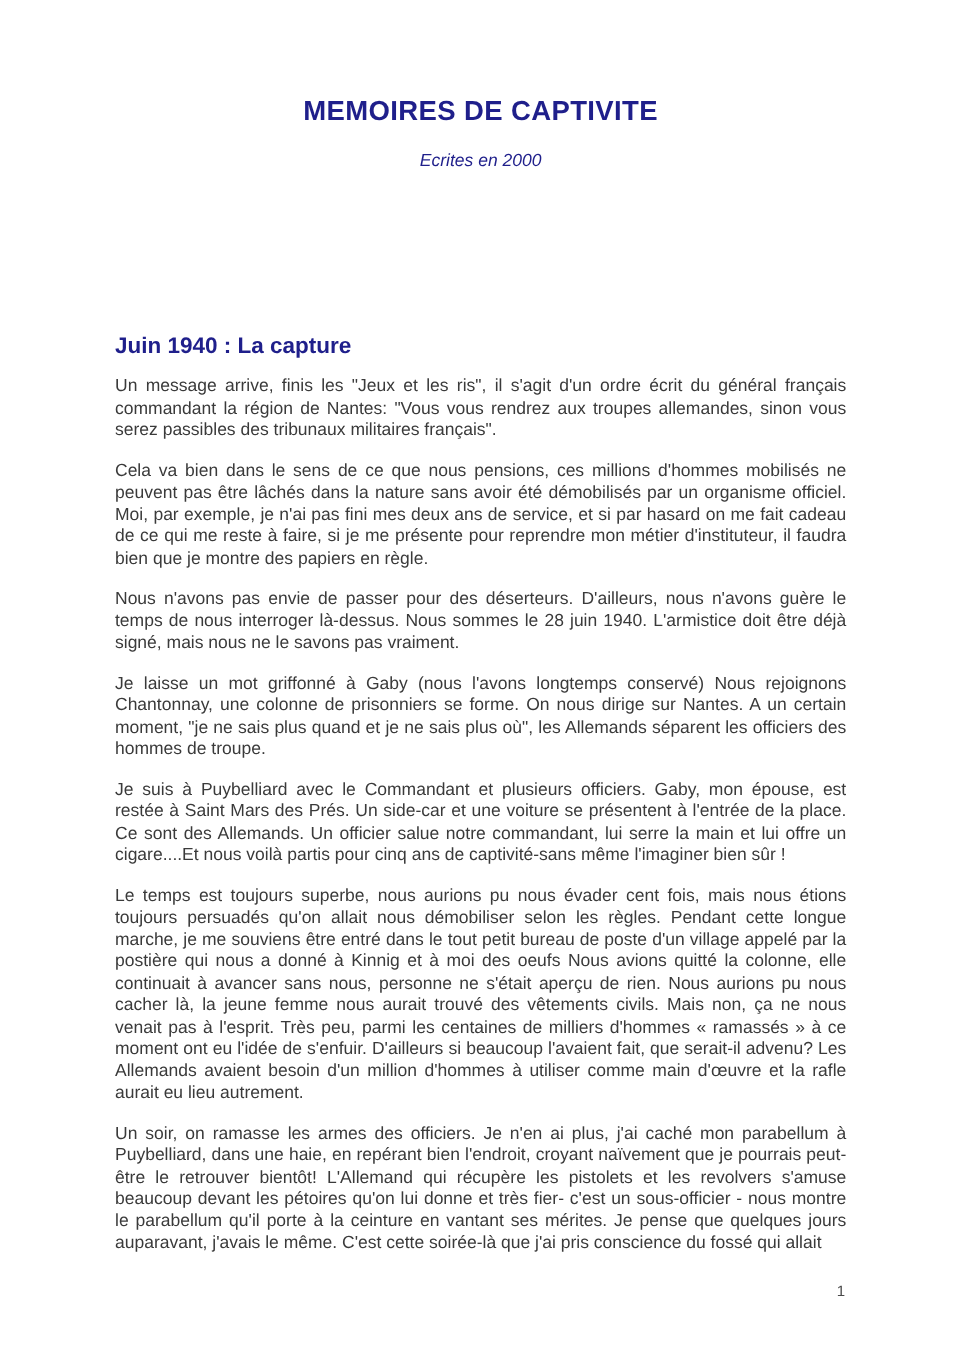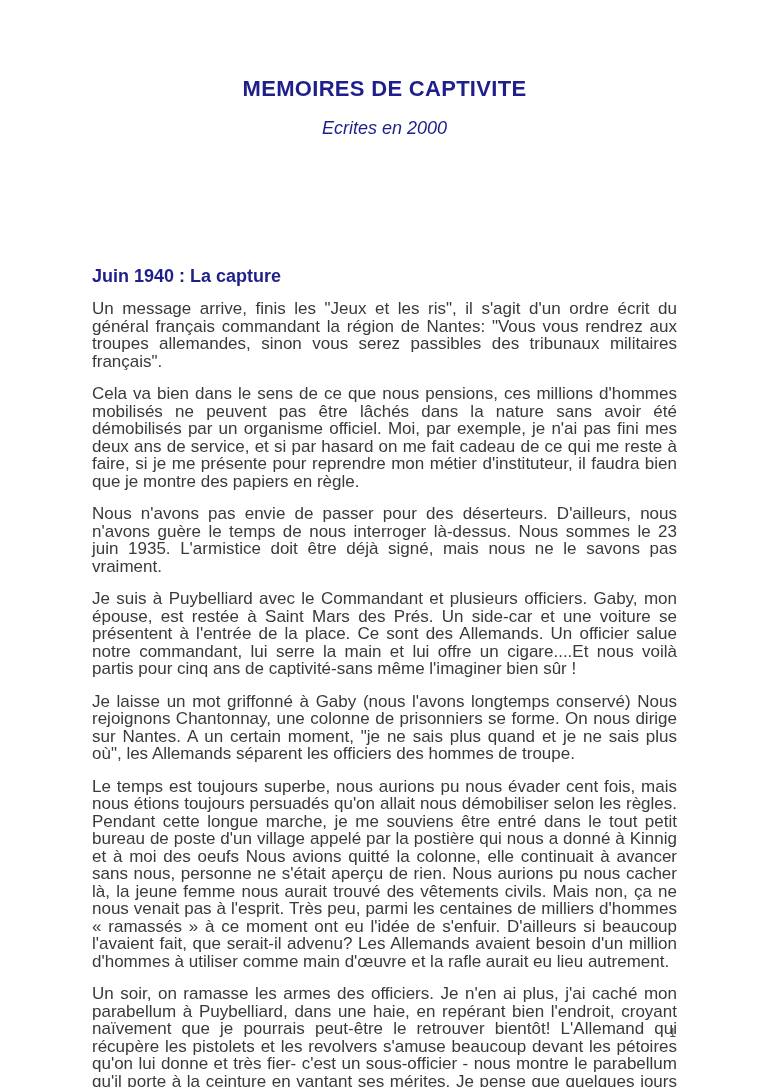--- a/index.html
+++ b/index.html
@@ -41,35 +41,35 @@
     color: var(--heading-color);
   }
   .author-line sup {
     font-size: 9px;
     vertical-align: super;
     line-height: 0;
   }
   .subtitle {
     margin-top: 18px;
     text-align: center;
-    font-size: 18px;
+    font-size: 14px;
     font-style: italic;
     line-height: 17px;
     color: var(--heading-color);
   }
   .section-heading {
     margin-top: 130px;
     font-size: 18px;
     font-weight: bold;
     line-height: 18px;
     color: var(--heading-color);
   }
   .body-paragraph {
     margin-top: 15px;
-    font-size: 17px;
+    font-size: 14px;
     line-height: 17.5px;
     text-align: justify;
     color: var(--body-color);
   }
   .page-number {
     position: absolute;
     right: 92px;
     top: 1026px;
     font-size: 12px;
     color: #4a4a4a;
@@ -85,25 +85,25 @@
 
 
     <div class="subtitle">Ecrites en 2000</div>
 
     <h2 class="section-heading">Juin 1940 : La capture</h2>
 
     <p class="body-paragraph">Un message arrive, finis les "Jeux et les ris", il s'agit d'un ordre écrit du général français commandant la région de Nantes: "Vous vous rendrez aux troupes allemandes, sinon vous serez passibles des tribunaux militaires français".</p>
 
     <p class="body-paragraph">Cela va bien dans le sens de ce que nous pensions, ces millions d'hommes mobilisés ne peuvent pas être lâchés dans la nature sans avoir été démobilisés par un organisme officiel. Moi, par exemple, je n'ai pas fini mes deux ans de service, et si par hasard on me fait cadeau de ce qui me reste à faire, si je me présente pour reprendre mon métier d'instituteur, il faudra bien que je montre des papiers en règle.</p>
 
-    <p class="body-paragraph">Nous n'avons pas envie de passer pour des déserteurs. D'ailleurs, nous n'avons guère le temps de nous interroger là-dessus. Nous sommes le 23 juin 1935. L'armistice doit être déjà signé, mais nous ne le savons pas vraiment.</p>
+    <p class="body-paragraph">Nous n'avons pas envie de passer pour des déserteurs. D'ailleurs, nous n'avons guère le temps de nous interroger là-dessus. Nous sommes le 28 juin 1940. L'armistice doit être déjà signé, mais nous ne le savons pas vraiment.</p>
+
+    <p class="body-paragraph">Je laisse un mot griffonné à Gaby (nous l'avons longtemps conservé) Nous rejoignons Chantonnay, une colonne de prisonniers se forme. On nous dirige sur Nantes. A un certain moment, "je ne sais plus quand et je ne sais plus où", les Allemands séparent les officiers des hommes de troupe.</p>
 
     <p class="body-paragraph">Je suis à Puybelliard avec le Commandant et plusieurs officiers. Gaby, mon épouse, est restée à Saint Mars des Prés. Un side-car et une voiture se présentent à l'entrée de la place. Ce sont des Allemands. Un officier salue notre commandant, lui serre la main et lui offre un cigare....Et nous voilà partis pour cinq ans de captivité-sans même l'imaginer bien sûr !</p>
-
-    <p class="body-paragraph">Je laisse un mot griffonné à Gaby (nous l'avons longtemps conservé) Nous rejoignons Chantonnay, une colonne de prisonniers se forme. On nous dirige sur Nantes. A un certain moment, "je ne sais plus quand et je ne sais plus où", les Allemands séparent les officiers des hommes de troupe.</p>
 
     <p class="body-paragraph">Le temps est toujours superbe, nous aurions pu nous évader cent fois, mais nous étions toujours persuadés qu'on allait nous démobiliser selon les règles. Pendant cette longue marche, je me souviens être entré dans le tout petit bureau de poste d'un village appelé par la postière qui nous a donné à Kinnig et à moi des oeufs Nous avions quitté la colonne, elle continuait à avancer sans nous, personne ne s'était aperçu de rien. Nous aurions pu nous cacher là, la jeune femme nous aurait trouvé des vêtements civils. Mais non, ça ne nous venait pas à l'esprit. Très peu, parmi les centaines de milliers d'hommes « ramassés » à ce moment ont eu l'idée de s'enfuir. D'ailleurs si beaucoup l'avaient fait, que serait-il advenu? Les Allemands avaient besoin d'un million d'hommes à utiliser comme main d'œuvre et la rafle aurait eu lieu autrement.</p>
 
     <p class="body-paragraph">Un soir, on ramasse les armes des officiers. Je n'en ai plus, j'ai caché mon parabellum à Puybelliard, dans une haie, en repérant bien l'endroit, croyant naïvement que je pourrais peut-être le retrouver bientôt! L'Allemand qui récupère les pistolets et les revolvers s'amuse beaucoup devant les pétoires qu'on lui donne et très fier- c'est un sous-officier - nous montre le parabellum qu'il porte à la ceinture en vantant ses mérites. Je pense que quelques jours auparavant, j'avais le même. C'est cette soirée-là que j'ai pris conscience du fossé qui allait</p>
 
   </div>
 
   <div class="page-number">1</div>
 </div>
 

